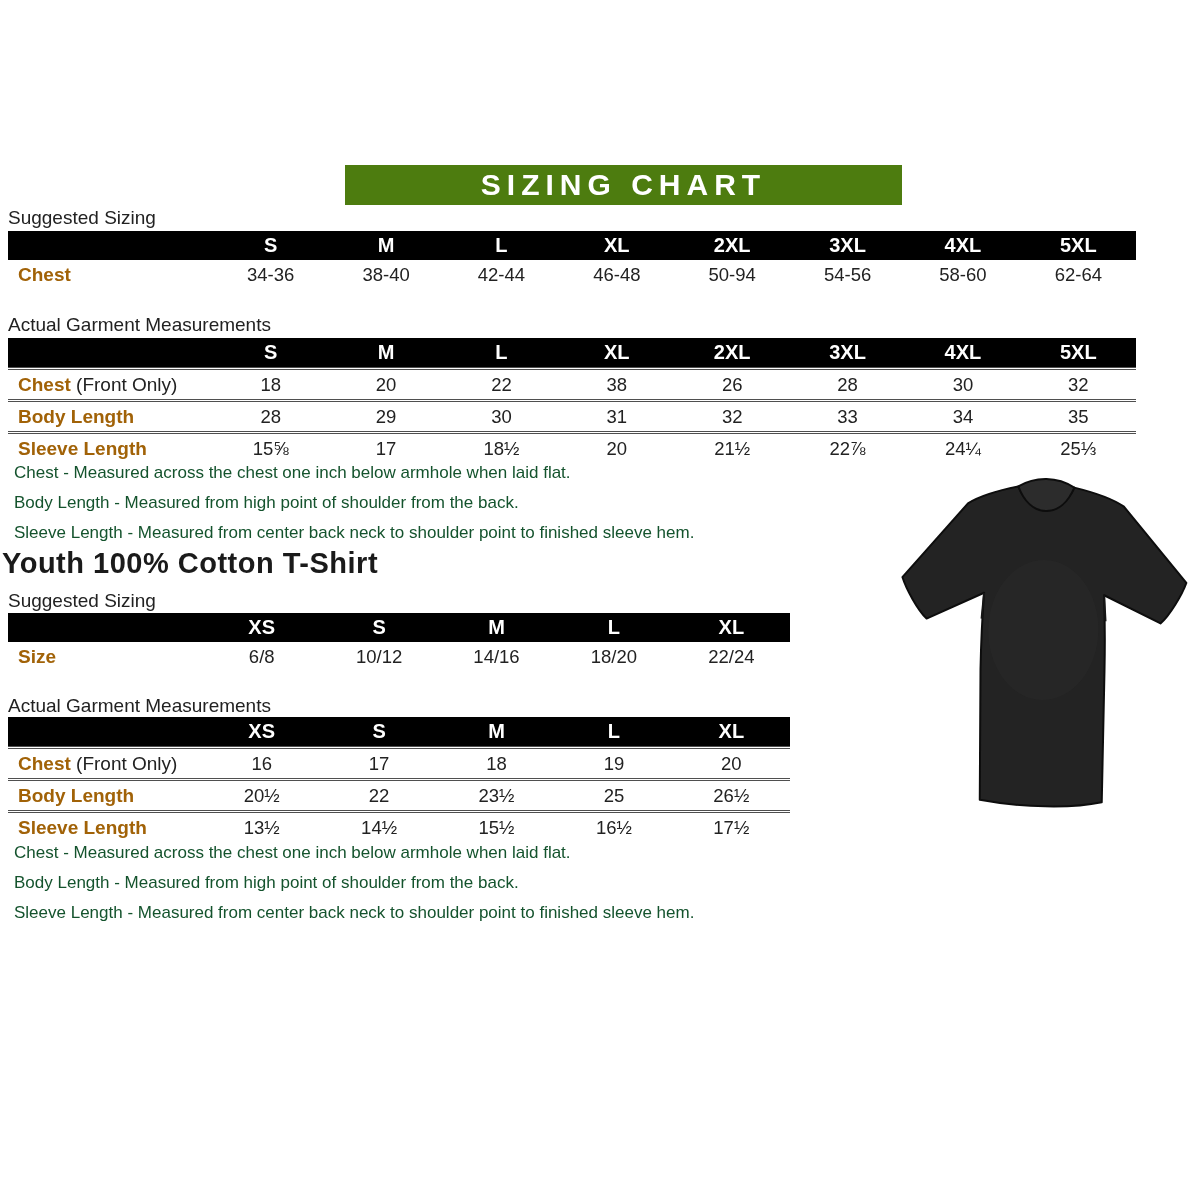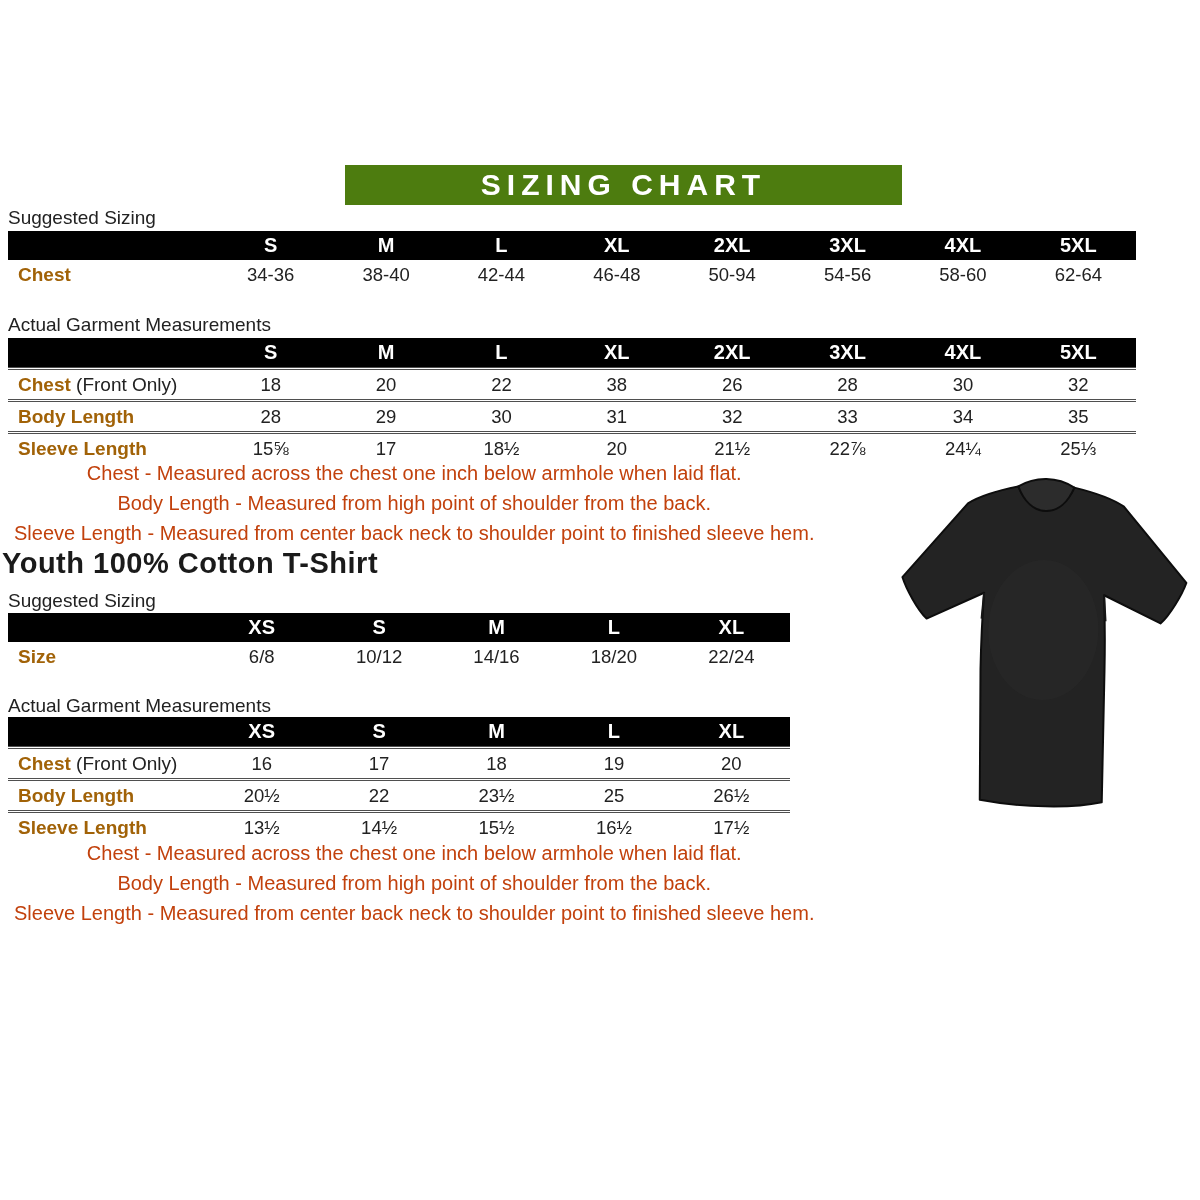--- a/index.html
+++ b/index.html
@@ -28,21 +28,21 @@
   .thead{display:flex;background:#000;color:#fff;height:29px;align-items:center;}
   .th{flex:1;text-align:center;font-weight:bold;font-size:20px;}
   .trow{display:flex;height:29px;align-items:center;background:#fff;}
   .bordered .trow{border-top:3px double #4f4f4f;}
   .td{flex:1;text-align:center;font-size:18.5px;color:#222;}
   .label-col{flex:0 0 205px;text-align:left;padding-left:10px;box-sizing:border-box;}
   .narrow .label-col{flex:0 0 195px;}
   .td.label-col{font-size:19px;}
   .td.label-col b{font-weight:bold;color:#a16207;text-align:right;}
 
-  .notes{position:absolute;left:14px;font-size:20px;line-height:30px;color:#c2410c;text-align:center;}
+  .notes{position:absolute;left:14px;font-size:17px;line-height:30px;color:#14532d;}
   .notes1{top:458px;}
   .notes2{top:838px;}
   .note-line{white-space:nowrap;}
 
   .youth-title{position:absolute;left:2px;top:547px;font-size:29px;font-weight:bold;letter-spacing:0.5px;}
 
   .tshirt-wrap{position:absolute;left:893px;top:470px;width:300px;height:352px;transform:rotate(1.2deg);}
 </style>
 </head>
 <body>

